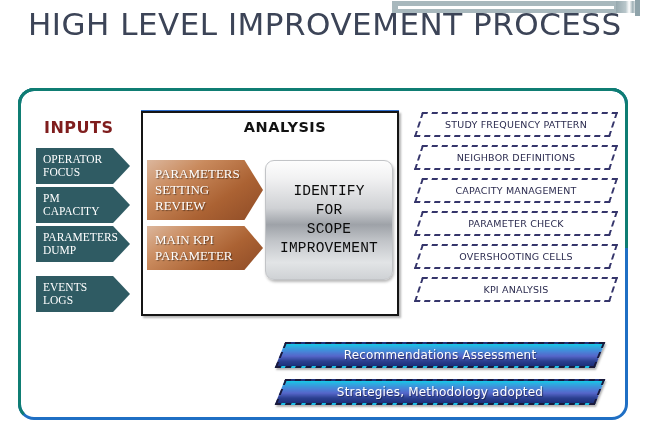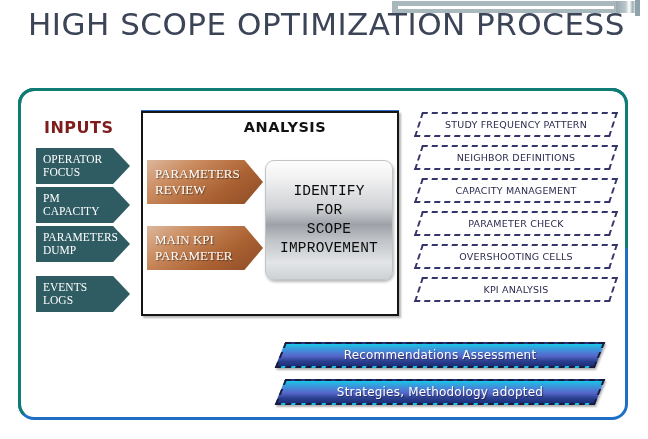--- a/index.html
+++ b/index.html
@@ -290,21 +290,21 @@
 </head>
 <body>
 
 <div id="deco-band">
   <div class="band-fill"></div>
   <div class="band-stripe"></div>
   <div class="band-fade"></div>
   <div class="band-edge"></div>
 </div>
 
-<div id="page-title">HIGH SCOPE OPTIMIZATION PROCESS</div>
+<div id="page-title">HIGH LEVEL IMPROVEMENT PROCESS</div>
 
 <div id="outer-frame"></div>
 <div id="outer-frame-teal2"></div>
 <div id="outer-frame-teal"></div>
 
 <div id="inputs-heading">INPUTS</div>
 
 <div class="input-chip" id="chip-0">
   <span class="chip-line">OPERATOR</span>
   <span class="chip-line">FOCUS</span>
@@ -321,20 +321,21 @@
   <span class="chip-line">EVENTS</span>
   <span class="chip-line">LOGS</span>
 </div>
 
 <div id="analysis-box-accent"></div>
 <div id="analysis-box"></div>
 <div id="analysis-title">ANALYSIS</div>
 
 <div class="copper-arrow" id="copper-0">
   <span class="c-line">PARAMETERS</span>
+  <span class="c-line">SETTING</span>
   <span class="c-line">REVIEW</span>
 </div>
 <div class="copper-arrow" id="copper-1">
   <span class="c-line">MAIN KPI</span>
   <span class="c-line">PARAMETER</span>
 </div>
 
 <div id="silver-box">
   <div class="silver-text">
     <span class="s-line">IDENTIFY</span>

